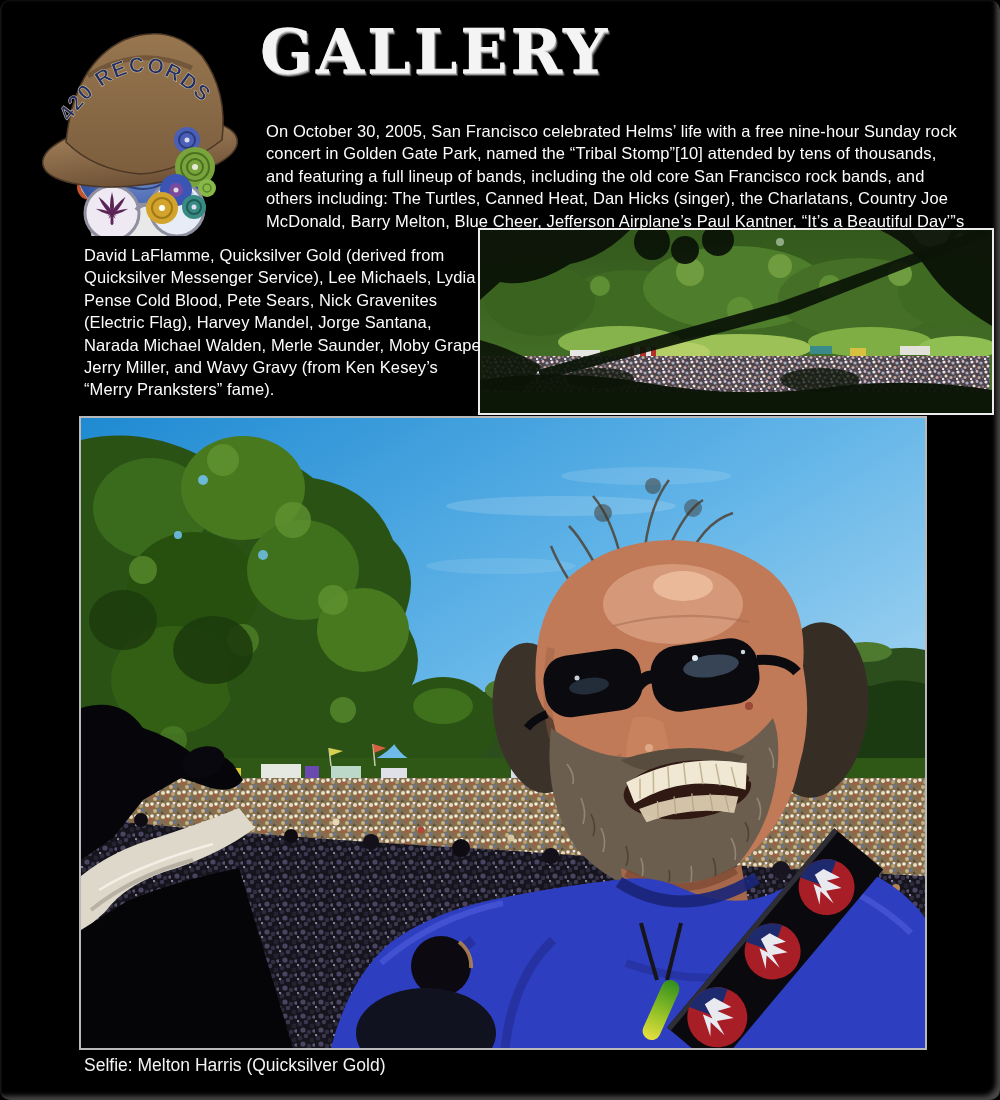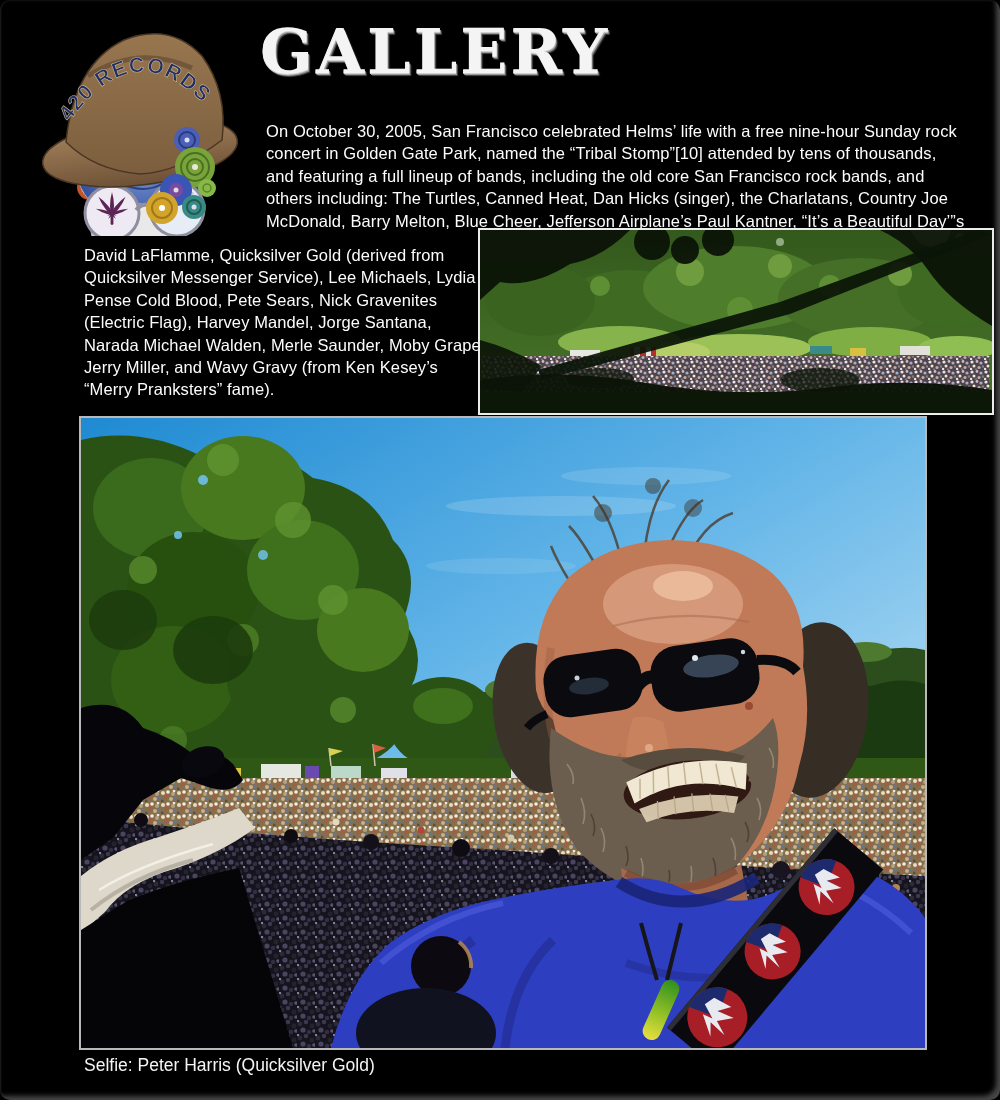--- a/index.html
+++ b/index.html
@@ -500,15 +500,15 @@
 
         <g>
           <circle cx="360" cy="548" r="30" fill="#0c0a10"></circle>
           <path d="M378,524 A30,30 0 0 1 390,550" stroke="#b88850" stroke-width="4" fill="none" opacity="0.85"></path>
           <ellipse cx="345" cy="615" rx="70" ry="45" fill="#10131f"></ellipse>
         </g>
       </g>
     </svg>
   </figure>
 
-  <div class="caption">Selfie: Peter Harris (Quicksilver Gold)</div>
+  <div class="caption">Selfie: Melton Harris (Quicksilver Gold)</div>
 
 </div>
 
 </body></html>

